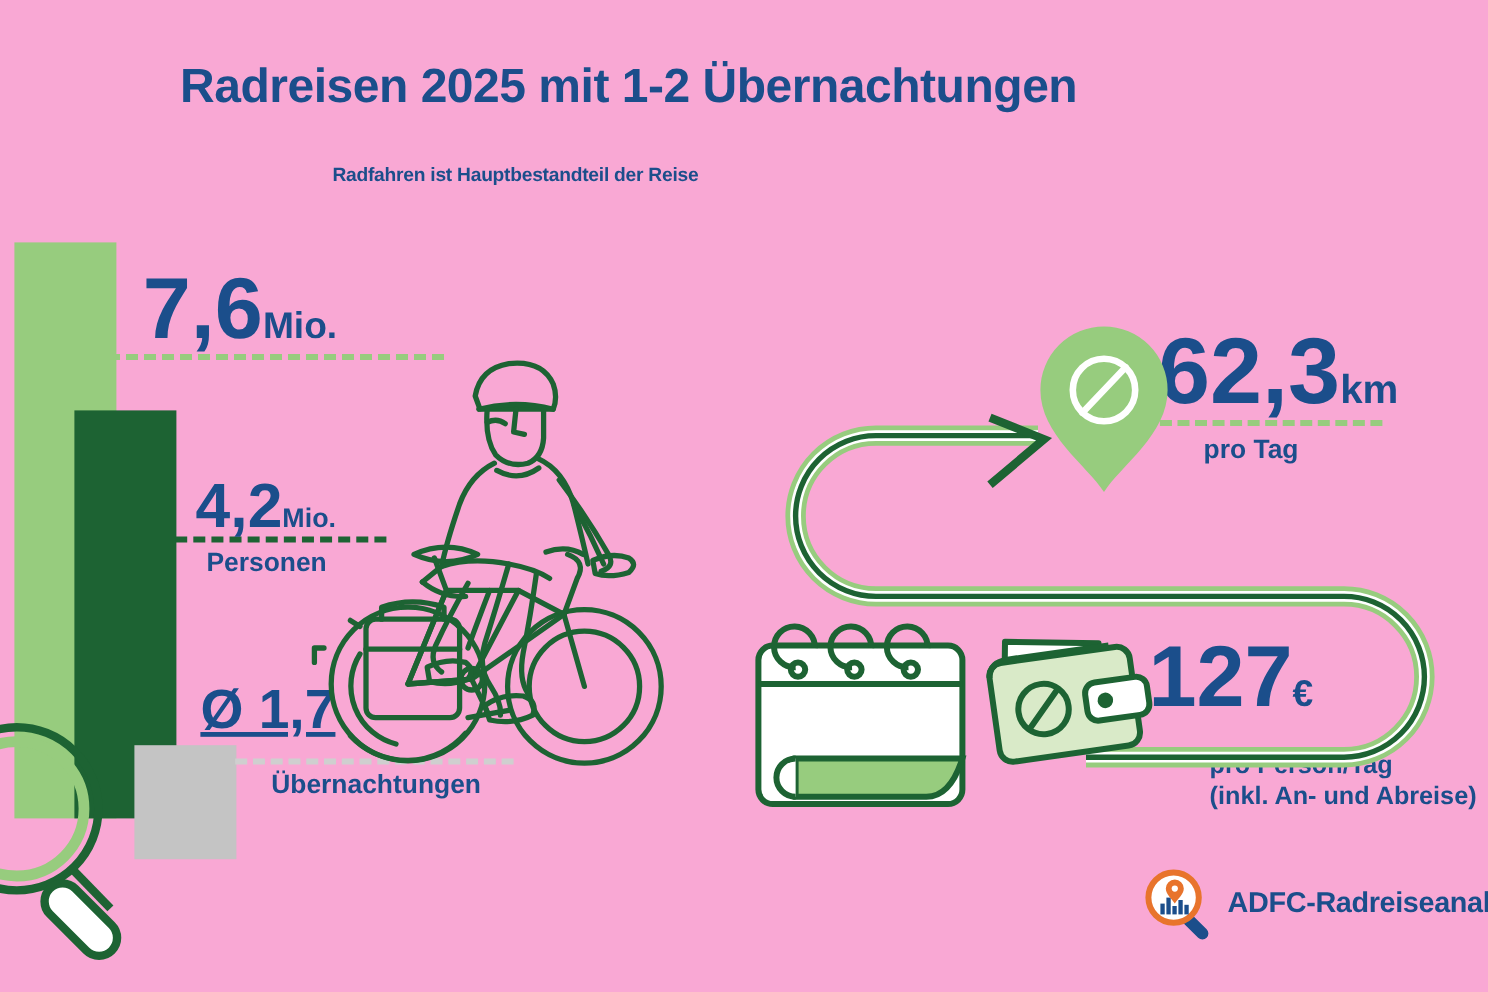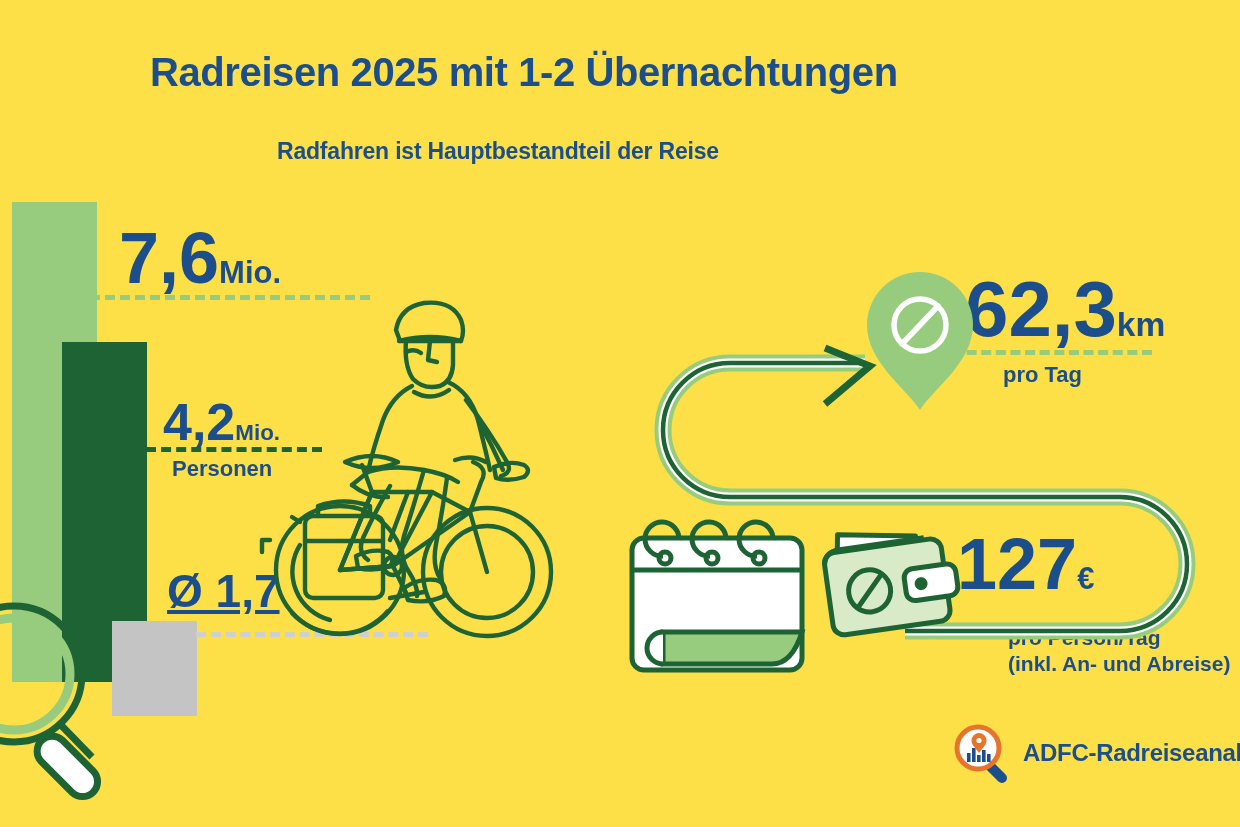--- a/index.html
+++ b/index.html
@@ -4,37 +4,37 @@
 <style>
   html,body{margin:0;padding:0;background:#ffffff;}
   body{
     font-family:"Liberation Sans","DejaVu Sans",sans-serif;
     -webkit-font-smoothing:antialiased;
   }
   #stage{
     position:relative;
     width:1240px;
     height:827px;
-    background:#fde047;
+    background:#f9a8d4;
     overflow:hidden;
   }
   .abs{position:absolute;}
 
   
   #title{
     left:150px; top:50px;
     font-size:40px;
     font-weight:700;
     color:#1B4E8B;
     letter-spacing:-0.4px;
     white-space:nowrap;
   }
   #subtitle{
     left:277px; top:138px;
-    font-size:23px;
+    font-size:16px;
     font-weight:600;
     color:#1B4E8B;
     letter-spacing:-0.2px;
     white-space:nowrap;
   }
 
   
   .bar{border:0;}
   #bar-light{left:12px; top:202px; width:85px; height:480px; background:#97CC7E;}
   #bar-dark{left:62px;  top:342px; width:85px; height:340px; background:#1D6333;}
@@ -110,20 +110,21 @@
   <div class="abs dash" id="dash-2"></div>
   <div class="abs dash" id="dash-3"></div>
   <div class="abs dash" id="dash-4"></div>
 
   <div class="abs statval" id="stat1-val"><span>7,6</span><span class="unit">Mio.</span></div>
 
   <div class="abs statval" id="stat2-val"><span>4,2</span><span class="unit">Mio.</span></div>
   <div class="abs caption" id="stat2-cap">Personen</div>
 
   <div class="abs statval" id="stat3-val">Ø 1,7</div>
+  <div class="abs caption" id="stat3-cap">Übernachtungen</div>
 
   <div class="abs statval" id="stat4-val"><span>62,3</span><span class="unit">km</span></div>
   <div class="abs caption" id="stat4-cap">pro Tag</div>
 
   <div class="abs statval" id="stat5-val"><span>127</span><span class="unit">€</span></div>
   <div class="abs caption caption-sm" id="stat5-cap">
     <div>pro Person/Tag</div>
     <div>(inkl. An- und Abreise)</div>
   </div>
 

